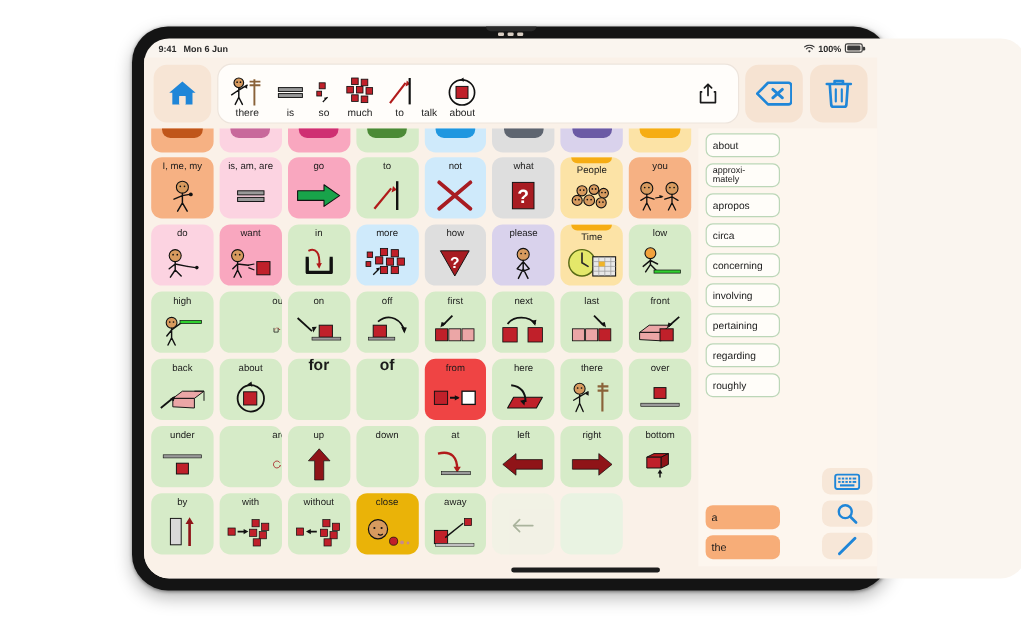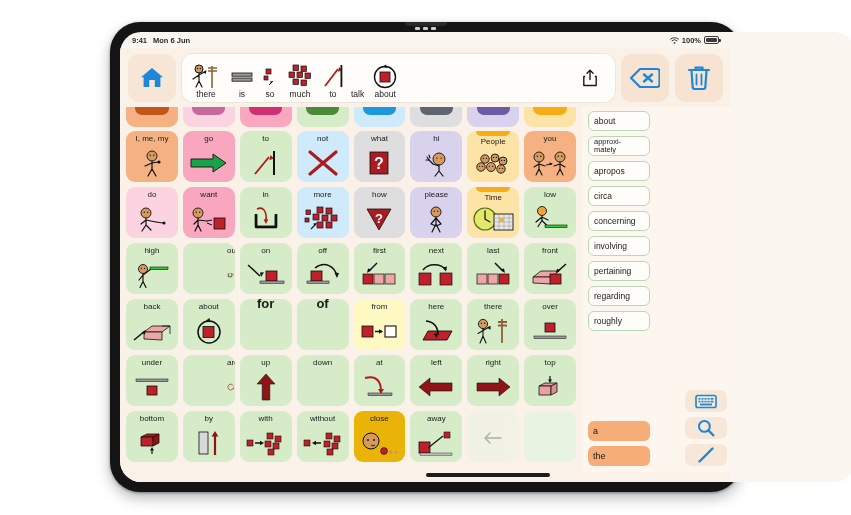--- a/index.html
+++ b/index.html
@@ -262,20 +262,29 @@
                   <span class="cpic">
                     <svg width="34" height="28" viewBox="0 0 34 28">
                       <circle cx="17" cy="7" r="5" fill="#d79a5e" stroke="#111" stroke-width=".9"></circle>
                       <circle cx="15.25" cy="6.25" r=".7" fill="#111"></circle>
                       <circle cx="18.75" cy="6.25" r=".7" fill="#111"></circle>
                       <path d="M17 12v8M17 20l-4 7M17 20l4 7M17 14l-7 3M17 14l6-1" stroke="#111" stroke-width="1.2" fill="none" stroke-linecap="round"></path>
                       <circle cx="24" cy="13" r="1.6" fill="#111"></circle>
                     </svg>
                   </span>
                 </div>
+                <div class="cell" style="background: rgb(252, 211, 225);">
+                  <span class="clbl">is, am, are</span>
+                  <span class="cpic">
+                    <svg width="34" height="26" viewBox="0 0 34 26">
+                      <rect x="6" y="9" width="22" height="3.4" fill="#9a9a9a" stroke="#111" stroke-width=".8"></rect>
+                      <rect x="6" y="14.5" width="22" height="3.4" fill="#9a9a9a" stroke="#111" stroke-width=".8"></rect>
+                    </svg>
+                  </span>
+                </div>
                 <div class="cell" style="background: rgb(249, 167, 191);">
                   <span class="clbl">go</span>
                   <span class="cpic">
                     <svg width="40" height="24" viewBox="0 0 40 24">
                       <path d="M2 8h22V3l13 9-13 9v-5H2z" fill="#18a34a" stroke="#111" stroke-width=".9" stroke-linejoin="round"></path>
                     </svg>
                   </span>
                 </div>
                 <div class="cell" style="background: rgb(214, 235, 200);">
                   <span class="clbl">to</span>
@@ -294,32 +303,20 @@
                       <path d="M4 3l26 22M30 3L4 25" stroke="#a81c22" stroke-width="3.2" stroke-linecap="round"></path>
                     </svg>
                   </span>
                 </div>
                 <div class="cell" style="background: rgb(222, 222, 222);">
                   <span class="clbl">what</span>
                   <span class="cpic">
                     <svg width="24" height="26" viewBox="0 0 24 26">
                       <rect x="3" y="2" width="18" height="22" fill="#a81c22" stroke="#111" stroke-width=".8"></rect>
                       <text x="12" y="19" font-size="16" font-family="Liberation Sans, sans-serif" fill="#fff" text-anchor="middle" font-weight="bold">?</text>
-                    </svg>
-                  </span>
-                </div>
-                <div class="cell" style="background: rgb(217, 210, 236);">
-                  <span class="clbl">hi</span>
-                  <span class="cpic">
-                    <svg width="36" height="28" viewBox="0 0 36 28">
-                      <circle cx="21" cy="10" r="6" fill="#d79a5e" stroke="#111" stroke-width=".9"></circle>
-                      <circle cx="18.9" cy="9.1" r=".7" fill="#111"></circle>
-                      <circle cx="23.1" cy="9.1" r=".7" fill="#111"></circle>
-                      <path d="M21 16v6M21 22l-4 5M21 22l4 5M21 17l-6-2M15 15l-4-4" stroke="#111" stroke-width="1.2" fill="none" stroke-linecap="round"></path>
-                      <path d="M11 11l-2-3M11 11l-3 0M12 9l-1-3" stroke="#111" stroke-width="1.1" stroke-linecap="round"></path>
                     </svg>
                   </span>
                 </div>
                 <div class="cell catcap" style="background: rgb(252, 227, 166);">
                   <span class="cap" style="background:#f6ad14"></span>
                   <span class="clbl">People</span>
                   <span class="cpic">
                     <svg width="40" height="26" viewBox="0 0 40 26">
                       <g>
                         <circle cx="12" cy="8" r="4.2" fill="#d79a5e" stroke="#111" stroke-width=".9"></circle>
@@ -575,21 +572,21 @@
                       <path d="M13 3.4l3.6-2.4.6 4.2z" fill="#111"></path>
                     </svg>
                   </span>
                 </div>
                 <div class="cell textonly" style="background: rgb(214, 235, 200);">
                   <span class="clbl">for</span>
                 </div>
                 <div class="cell textonly" style="background: rgb(214, 235, 200);">
                   <span class="clbl">of</span>
                 </div>
-                <div class="cell" style="background: #fef9c3;">
+                <div class="cell" style="background: #ef4444;">
                   <span class="clbl">from</span>
                   <span class="cpic">
                     <svg width="40" height="24" viewBox="0 0 40 24">
                       <rect x="3" y="7" width="11" height="11" fill="#c0202a" stroke="#111" stroke-width=".8"></rect>
                       <rect x="26" y="7" width="11" height="11" fill="#fff" stroke="#111" stroke-width="1.1"></rect>
                       <path d="M16 12.5h7" stroke="#111" stroke-width="1.6"></path>
                       <path d="M24 12.5l-4-2.2v4.4z" fill="#111"></path>
                     </svg>
                   </span>
                 </div>
@@ -675,32 +672,20 @@
                     <svg width="36" height="24" viewBox="0 0 36 24">
                       <path d="M1 12l11-9v5h22v8H12v5z" fill="#8f1418" stroke="#111" stroke-width=".6" stroke-linejoin="round"></path>
                     </svg>
                   </span>
                 </div>
                 <div class="cell" style="background: rgb(214, 235, 200);">
                   <span class="clbl">right</span>
                   <span class="cpic">
                     <svg width="36" height="24" viewBox="0 0 36 24">
                       <path d="M35 12L24 3v5H2v8h22v5z" fill="#8f1418" stroke="#111" stroke-width=".6" stroke-linejoin="round"></path>
-                    </svg>
-                  </span>
-                </div>
-                <div class="cell" style="background: rgb(214, 235, 200);">
-                  <span class="clbl">top</span>
-                  <span class="cpic">
-                    <svg width="32" height="28" viewBox="0 0 32 28">
-                      <path d="M16 3v5" stroke="#111" stroke-width="1.2"></path>
-                      <path d="M16 10l-2-3.6h4z" fill="#111"></path>
-                      <path d="M5 13l6-3h12l-6 3z" fill="#e9a0a0" stroke="#111" stroke-width=".8" stroke-linejoin="round"></path>
-                      <path d="M5 13v9h12v-9z" fill="#e9a0a0" stroke="#111" stroke-width=".8"></path>
-                      <path d="M17 13l6-3v9l-6 3z" fill="#dd8d8d" stroke="#111" stroke-width=".8"></path>
                     </svg>
                   </span>
                 </div>
                 <div class="cell" style="background: rgb(214, 235, 200);">
                   <span class="clbl">bottom</span>
                   <span class="cpic">
                     <svg width="32" height="28" viewBox="0 0 32 28">
                       <path d="M5 8l6-3h12l-6 3z" fill="#b8181d" stroke="#111" stroke-width=".8" stroke-linejoin="round"></path>
                       <path d="M5 8v9h12V8z" fill="#c0202a" stroke="#111" stroke-width=".8"></path>
                       <path d="M17 8l6-3v9l-6 3z" fill="#8f1418" stroke="#111" stroke-width=".8"></path>

